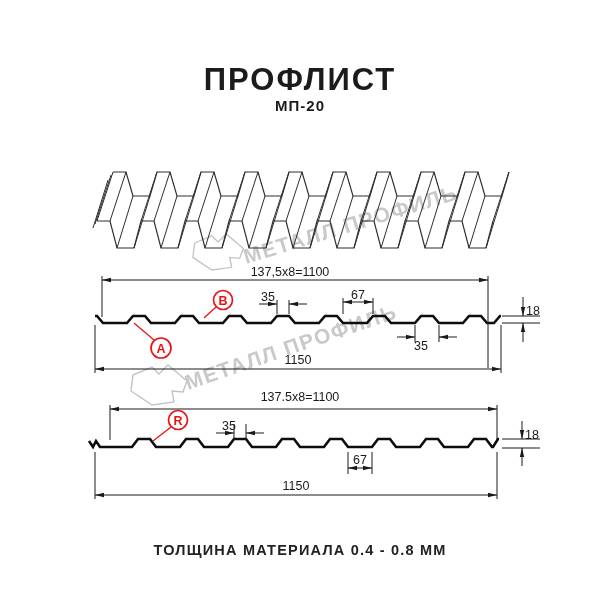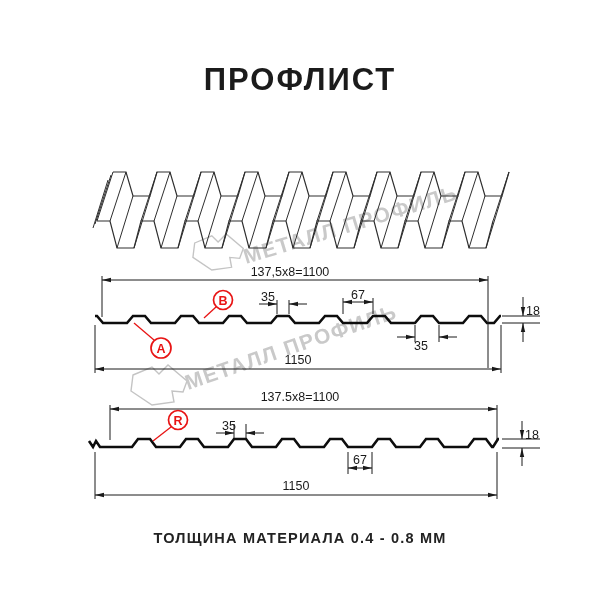--- a/index.html
+++ b/index.html
@@ -2,34 +2,35 @@
 <html><head>
 <meta charset="utf-8">
 <style>
   html,body{margin:0;padding:0;background:#ffffff;}
   #frame{position:relative;width:600px;height:600px;background:#ffffff;overflow:hidden;
          font-family:"Liberation Sans", sans-serif;margin-top:12px;}
   .title{position:absolute;left:0;top:50px;width:600px;text-align:center;
          font-size:31px;font-weight:800;letter-spacing:2px;color:#1b1b1b;}
   .subtitle{position:absolute;left:0;top:85px;width:600px;text-align:center;
          font-size:15px;font-weight:700;letter-spacing:1px;color:#1b1b1b;}
-  .footer{position:absolute;left:0;top:518px;width:600px;text-align:center;
+  .footer{position:absolute;left:0;top:530px;width:600px;text-align:center;
          font-size:14.5px;font-weight:700;letter-spacing:1.2px;color:#222222;}
   svg{position:absolute;left:0;top:0;}
   .dimtxt{font-family:"Liberation Sans",sans-serif;font-size:12.5px;fill:#1a1a1a;}
   .redtxt{font-family:"Liberation Sans",sans-serif;font-size:12.5px;font-weight:bold;fill:#e81414;}
   .wmtxt{font-family:"Liberation Sans",sans-serif;font-size:21px;font-weight:bold;
          fill:#c9c9c9;letter-spacing:1.5px;}
 </style>
 </head>
 <body>
 
 <div id="frame">
 
   <div class="title">ПРОФЛИСТ</div>
+  <div class="subtitle">МП-20</div>
 
   <svg id="cnv" width="600" height="600" viewBox="0 0 600 600">
 
     <g id="wm-layer">
       <path d="M133,363 L152,355 L159,362 L168,353 L187,369 L183,380 L172,379 L174,390 L152,393 L131,379 Z" fill="none" stroke="#c4c4c4" stroke-width="1.4"></path>
       <path d="M133,363 L152,355 L159,362 L168,353 L187,369 L183,380 L172,379 L174,390 L152,393 L131,379 Z" transform="translate(75,-95.7) scale(0.9)" fill="none" stroke="#c4c4c4" stroke-width="1.5"></path>
       <text class="wmtxt" x="246" y="252" transform="rotate(-17 246 252)">МЕТАЛЛ ПРОФИЛЬ</text>
       <text class="wmtxt" x="188" y="378" transform="rotate(-19 188 378)">МЕТАЛЛ ПРОФИЛЬ</text>
     </g>
 

